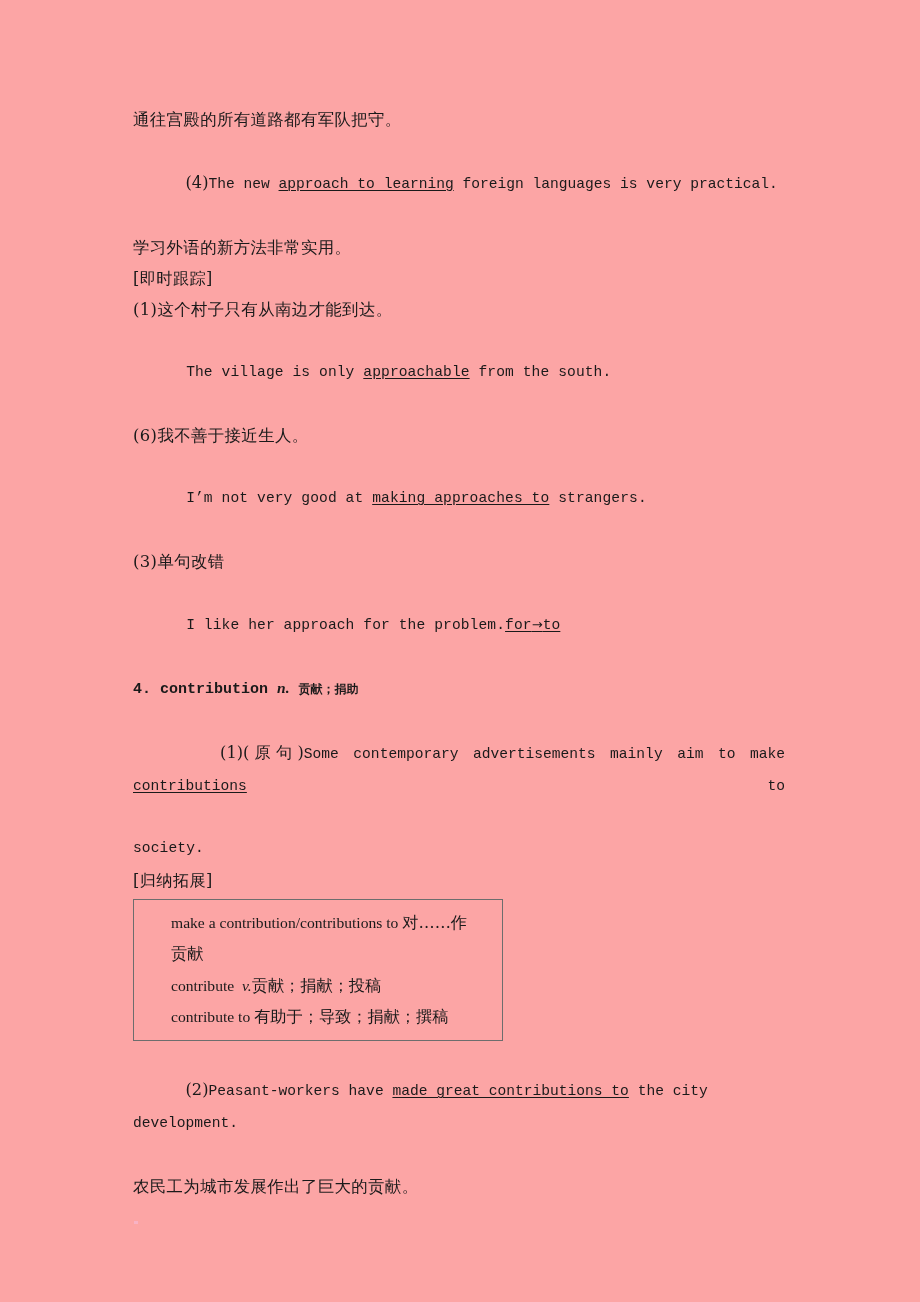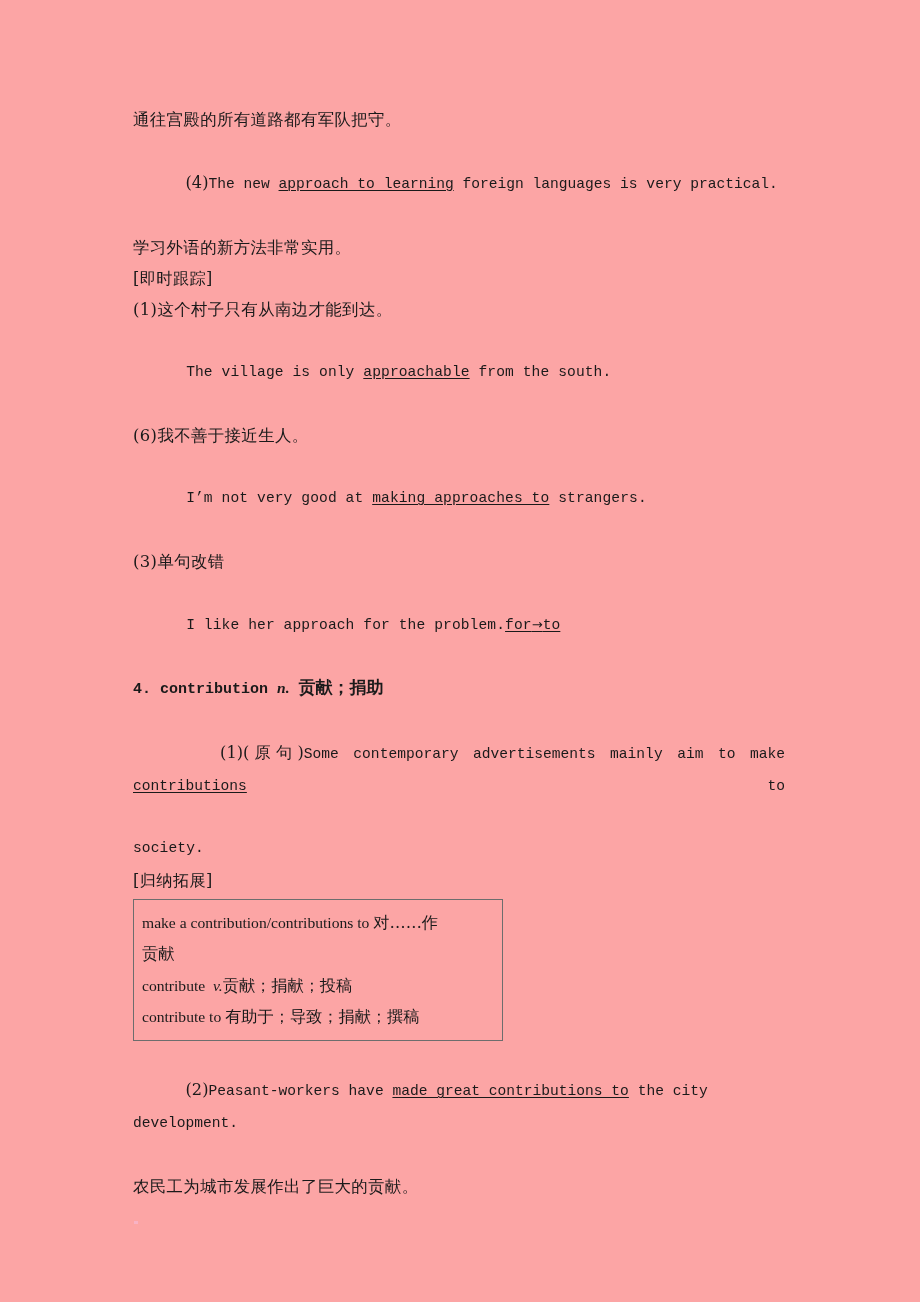--- a/index.html
+++ b/index.html
@@ -84,21 +84,21 @@
   }
   .hd .pos {
     font-style: italic;
     font-family: "Liberation Serif", serif;
     font-weight: bold;
     font-size: 15.5px;
   }
   .hd .cjk {
     font-family: "DejaVu Serif", "Liberation Serif", serif;
     font-weight: bold;
-    font-size: 17px;
+    font-size: 12px;
   }
 
   
   .tag {
     font-family: "DejaVu Serif", "Liberation Serif", serif;
     font-size: 16.2px;
     line-height: 31.4px;
     letter-spacing: 0.4px;
   }
 
@@ -109,20 +109,21 @@
     margin-bottom: 2px;
     width: 370px;
     border: 1px solid #6d6d6d;
     padding: 7px 10px 8px 8px;
   }
   .box .brow {
     font-family: "Liberation Serif", "DejaVu Serif", serif;
     font-size: 15.6px;
     line-height: 31.2px;
     white-space: pre-wrap;
+    margin-left: 29px;
   }
   .box .brow .cjk {
     font-family: "DejaVu Serif", "Liberation Serif", serif;
     font-size: 16.2px;
   }
   .box .brow .it {
     font-style: italic;
   }
 
   .arrow {

